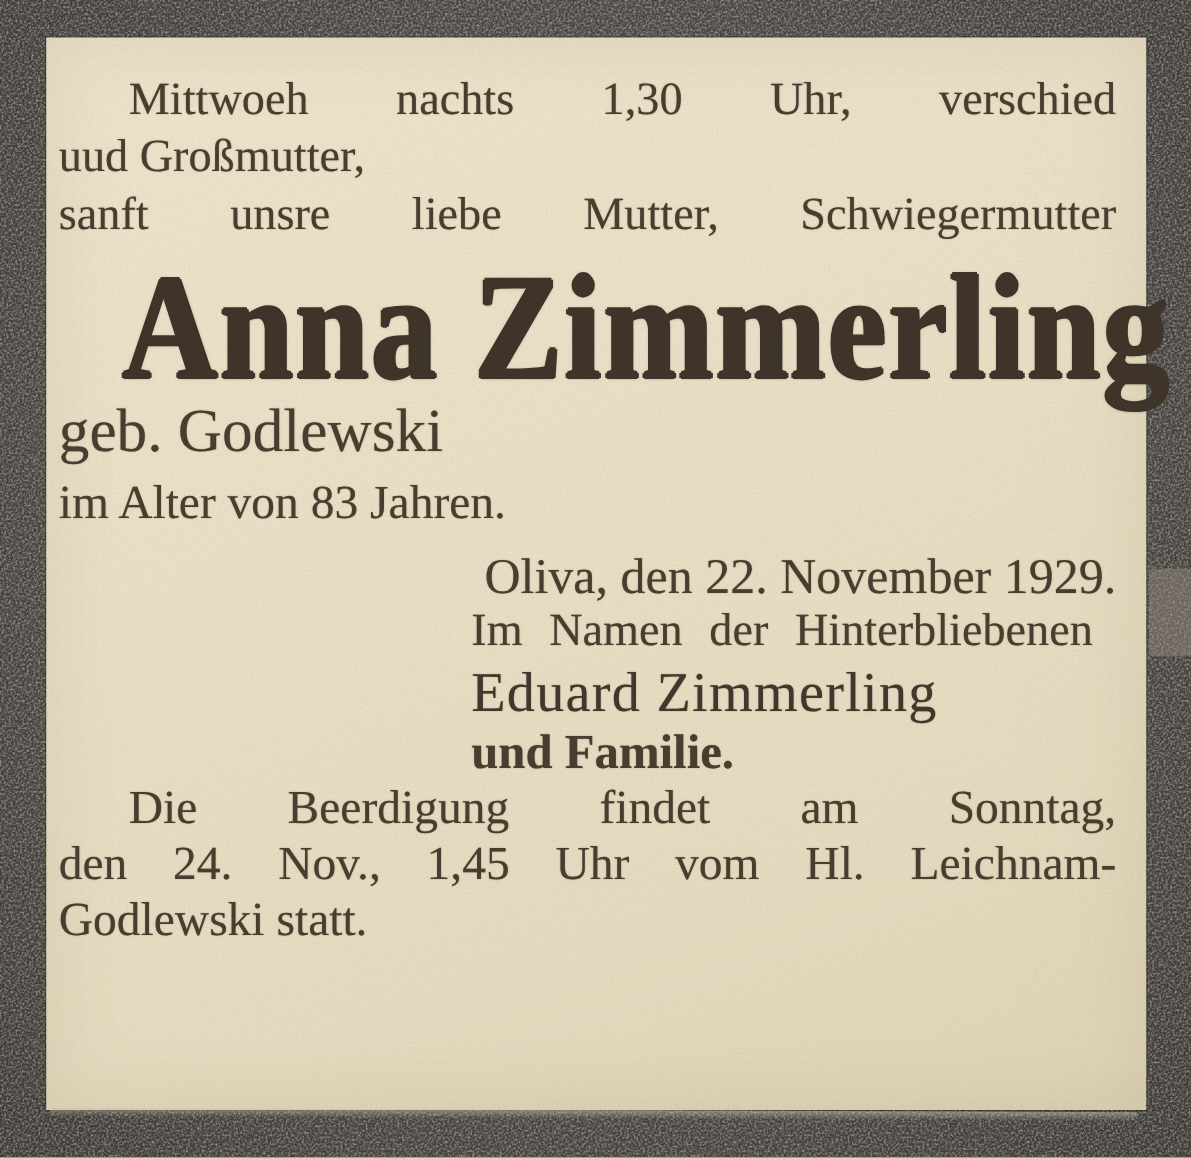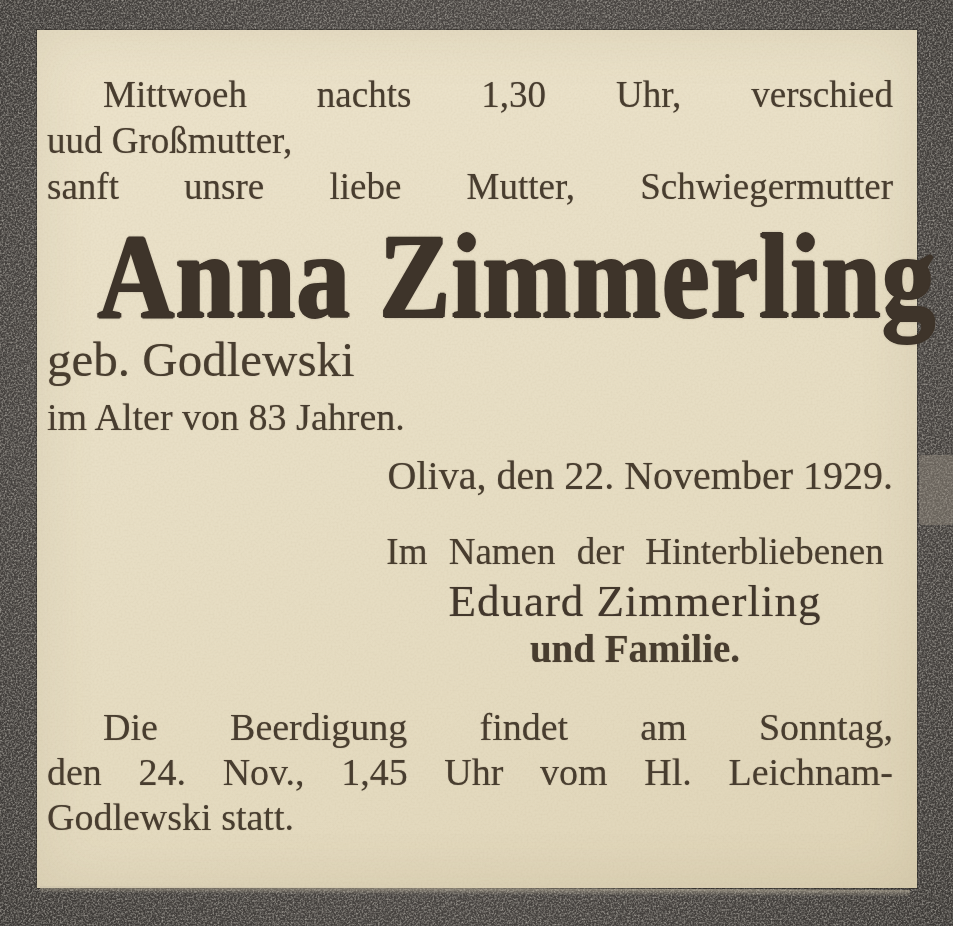--- a/index.html
+++ b/index.html
@@ -35,21 +35,21 @@
     transform: rotate(.25deg);
   }
   .paper-grain {
     position: absolute; inset: 0;
     width: 880px; height: 858px;
     opacity: .3;
     pointer-events: none;
   }
   .content {
     position: absolute; inset: 0;
-    padding: 42px 24px 0 10px;
+    padding: 27px 24px 0 10px;
     color: #483d2f;
     text-shadow: 0 0 1px rgba(72,61,47,.55);
   }
   .line { font-size: 37px; line-height: 46px; }
   .just { text-align: justify; text-align-last: justify; }
   .indent { padding-left: 56px; }
   .name-line {
     margin-top: 14px;
     height: 106px; line-height: 106px;
     font-size: 120px; font-weight: bold;
@@ -60,25 +60,25 @@
     transform: scaleX(.88);
     transform-origin: 50% 50%;
     text-shadow: 1.6px 0 0 #3e342a, -1.6px 0 0 #3e342a,
                  0 1.2px 0 #3e342a, 0 -1.2px 0 #3e342a,
                  0 0 3px rgba(62,52,42,.6);
   }
   .maiden { margin-top: 8px; font-size: 49px; line-height: 44px; text-align: left; }
   .age { margin-top: 12px; font-size: 38px; line-height: 46px; }
   .dates { margin-top: 15px; padding-left: 72px; text-align: right; }
   .date-line { font-size: 40px; line-height: 42px; }
-  .sig { margin-top: 32px; padding-left: 330px; text-align: center; }
+  .sig { padding-left: 330px; }
   .sig-intro { font-size: 37px; line-height: 46px; word-spacing: 12px; }
   .sig-name { font-size: 45px; line-height: 52px; font-weight: normal; letter-spacing: 1px; color: #42372c; }
   .sig-fam { font-size: 39px; line-height: 44px; font-weight: bold; }
-  .funeral { margin-top: 34px; }
+  .funeral { }
   .funeral .line { font-size: 38px; line-height: 45px; }
 </style>
 </head>
 <body>
 
 <svg class="frame-grain" xmlns="http://www.w3.org/2000/svg" width="953" height="926">
   <filter id="g1" x="0" y="0" width="100%" height="100%">
     <feTurbulence type="fractalNoise" baseFrequency="0.55" numOctaves="3" stitchTiles="stitch" result="n"></feTurbulence>
     <feColorMatrix in="n" type="matrix" values="0 0 0 0 0.74  0 0 0 0 0.71  0 0 0 0 0.64  1.3 0 0 0 -0.5"></feColorMatrix>
   </filter>

